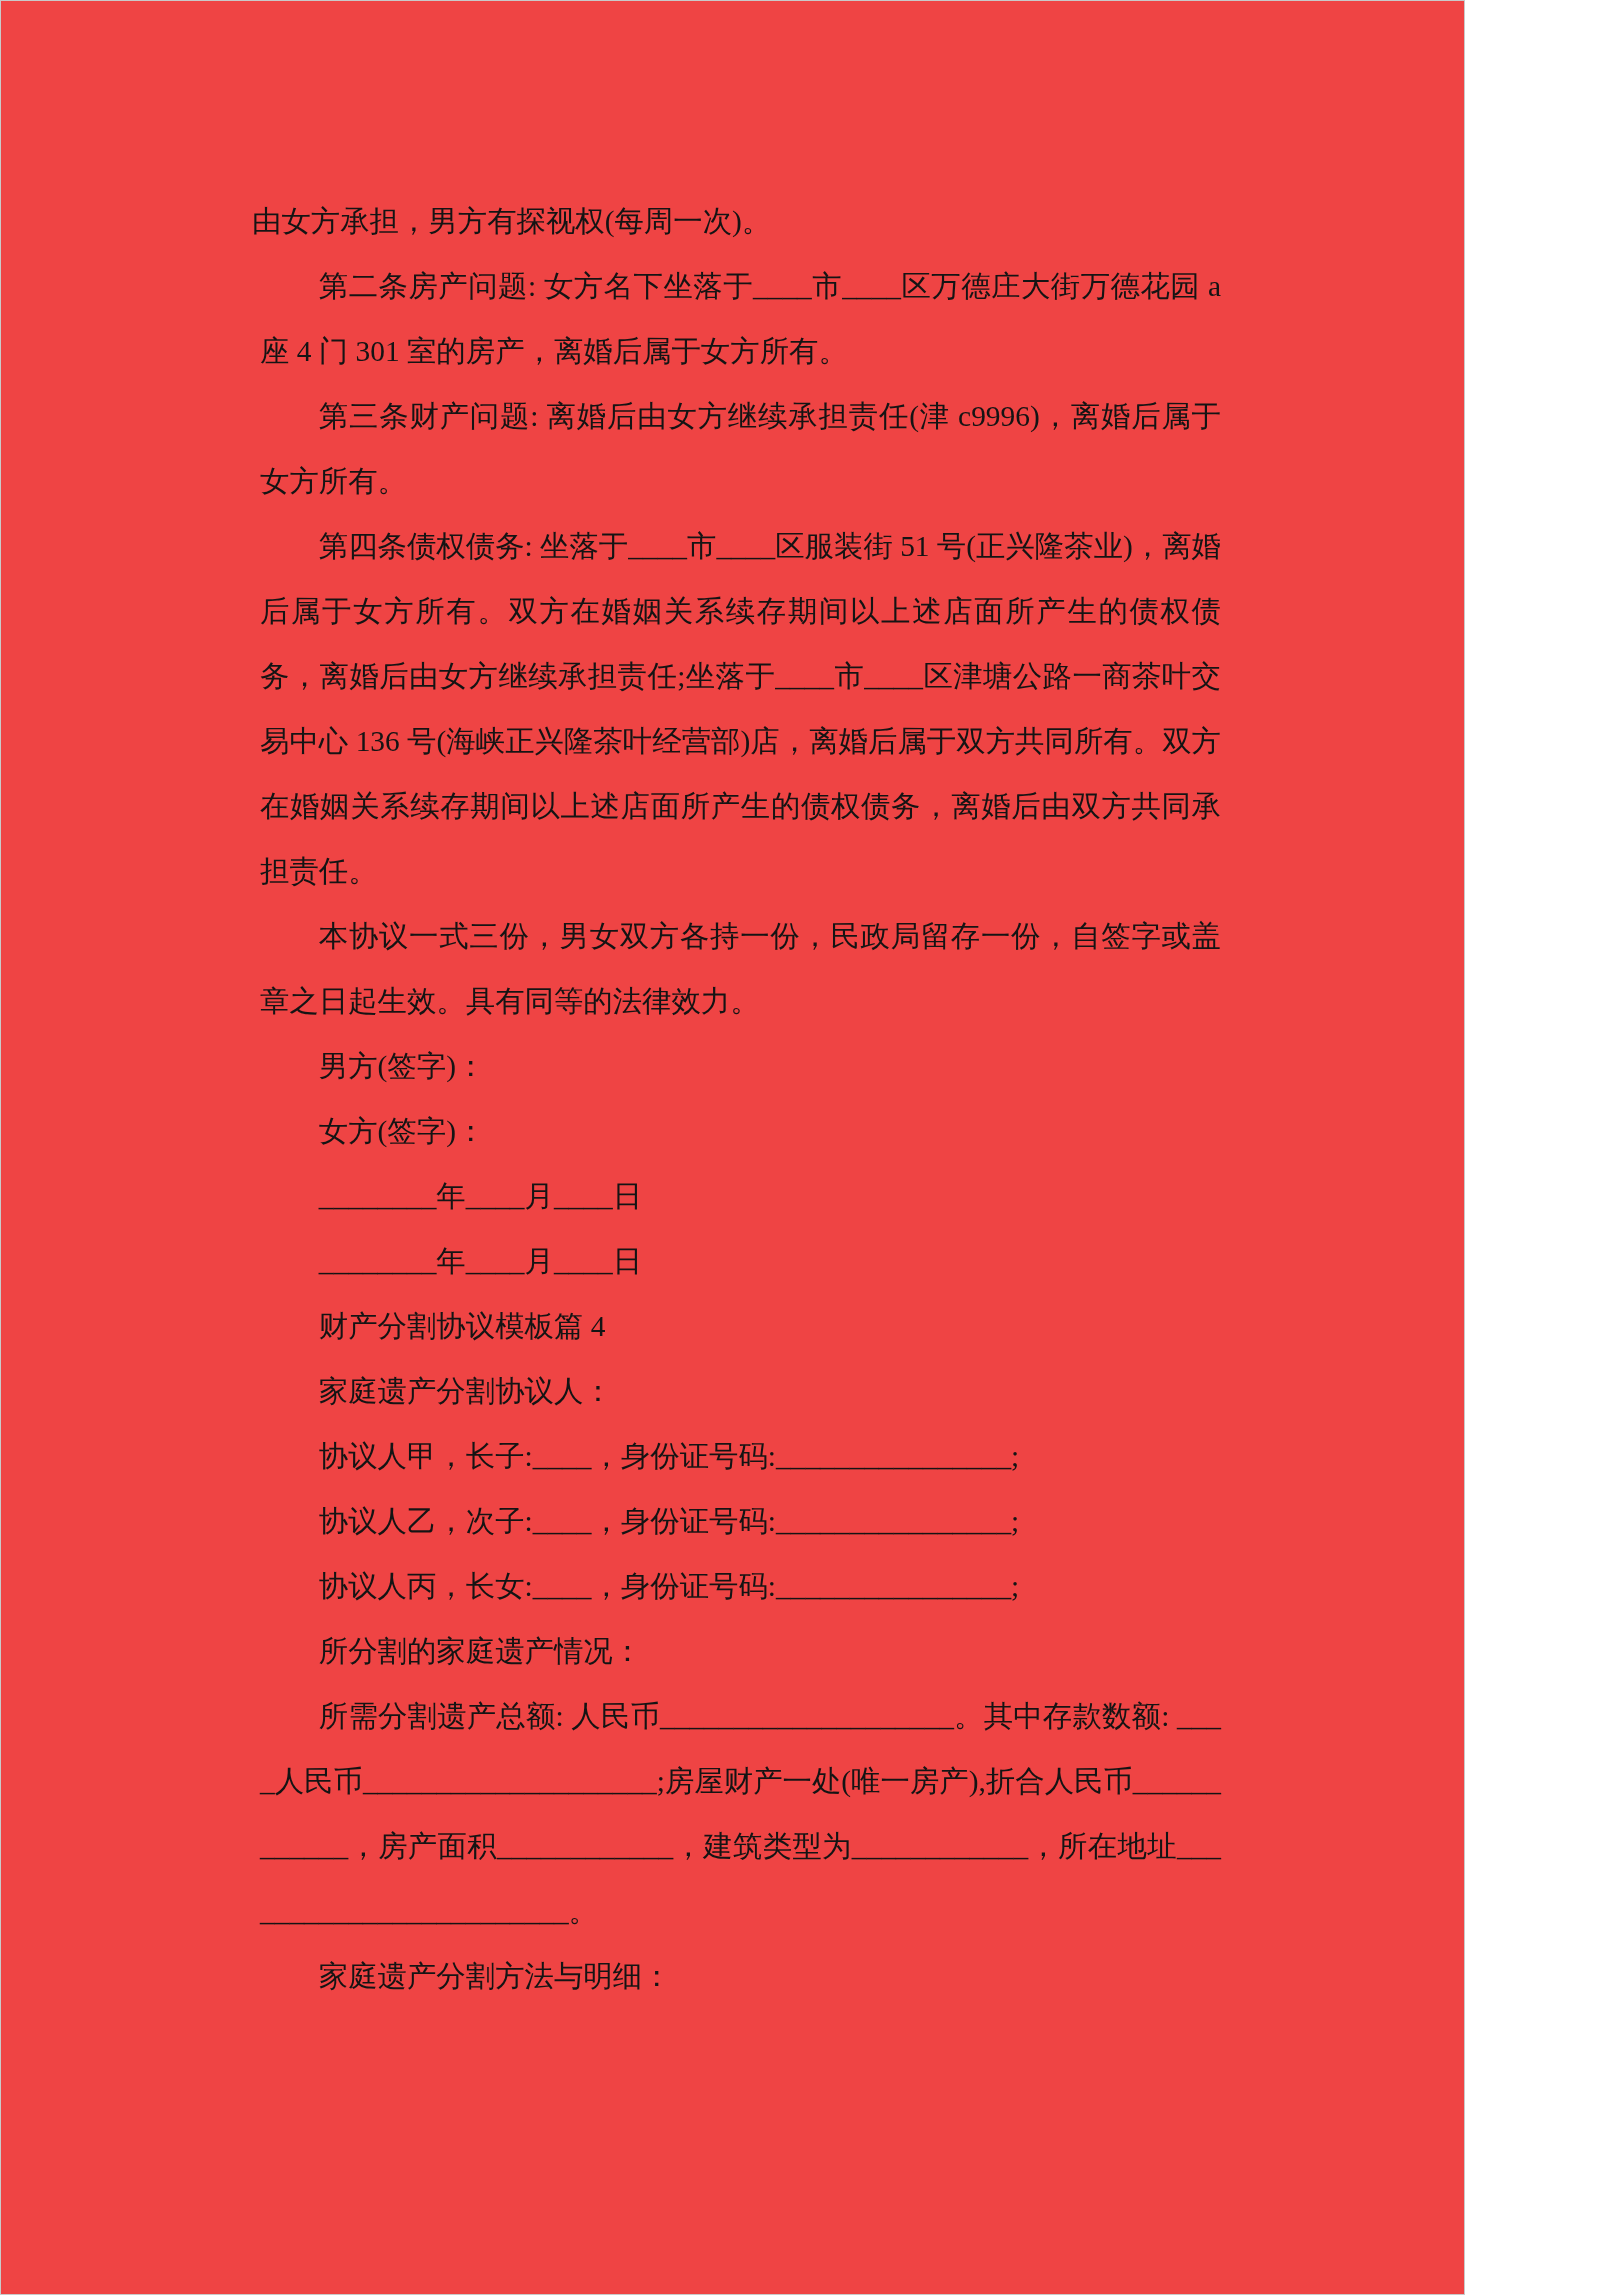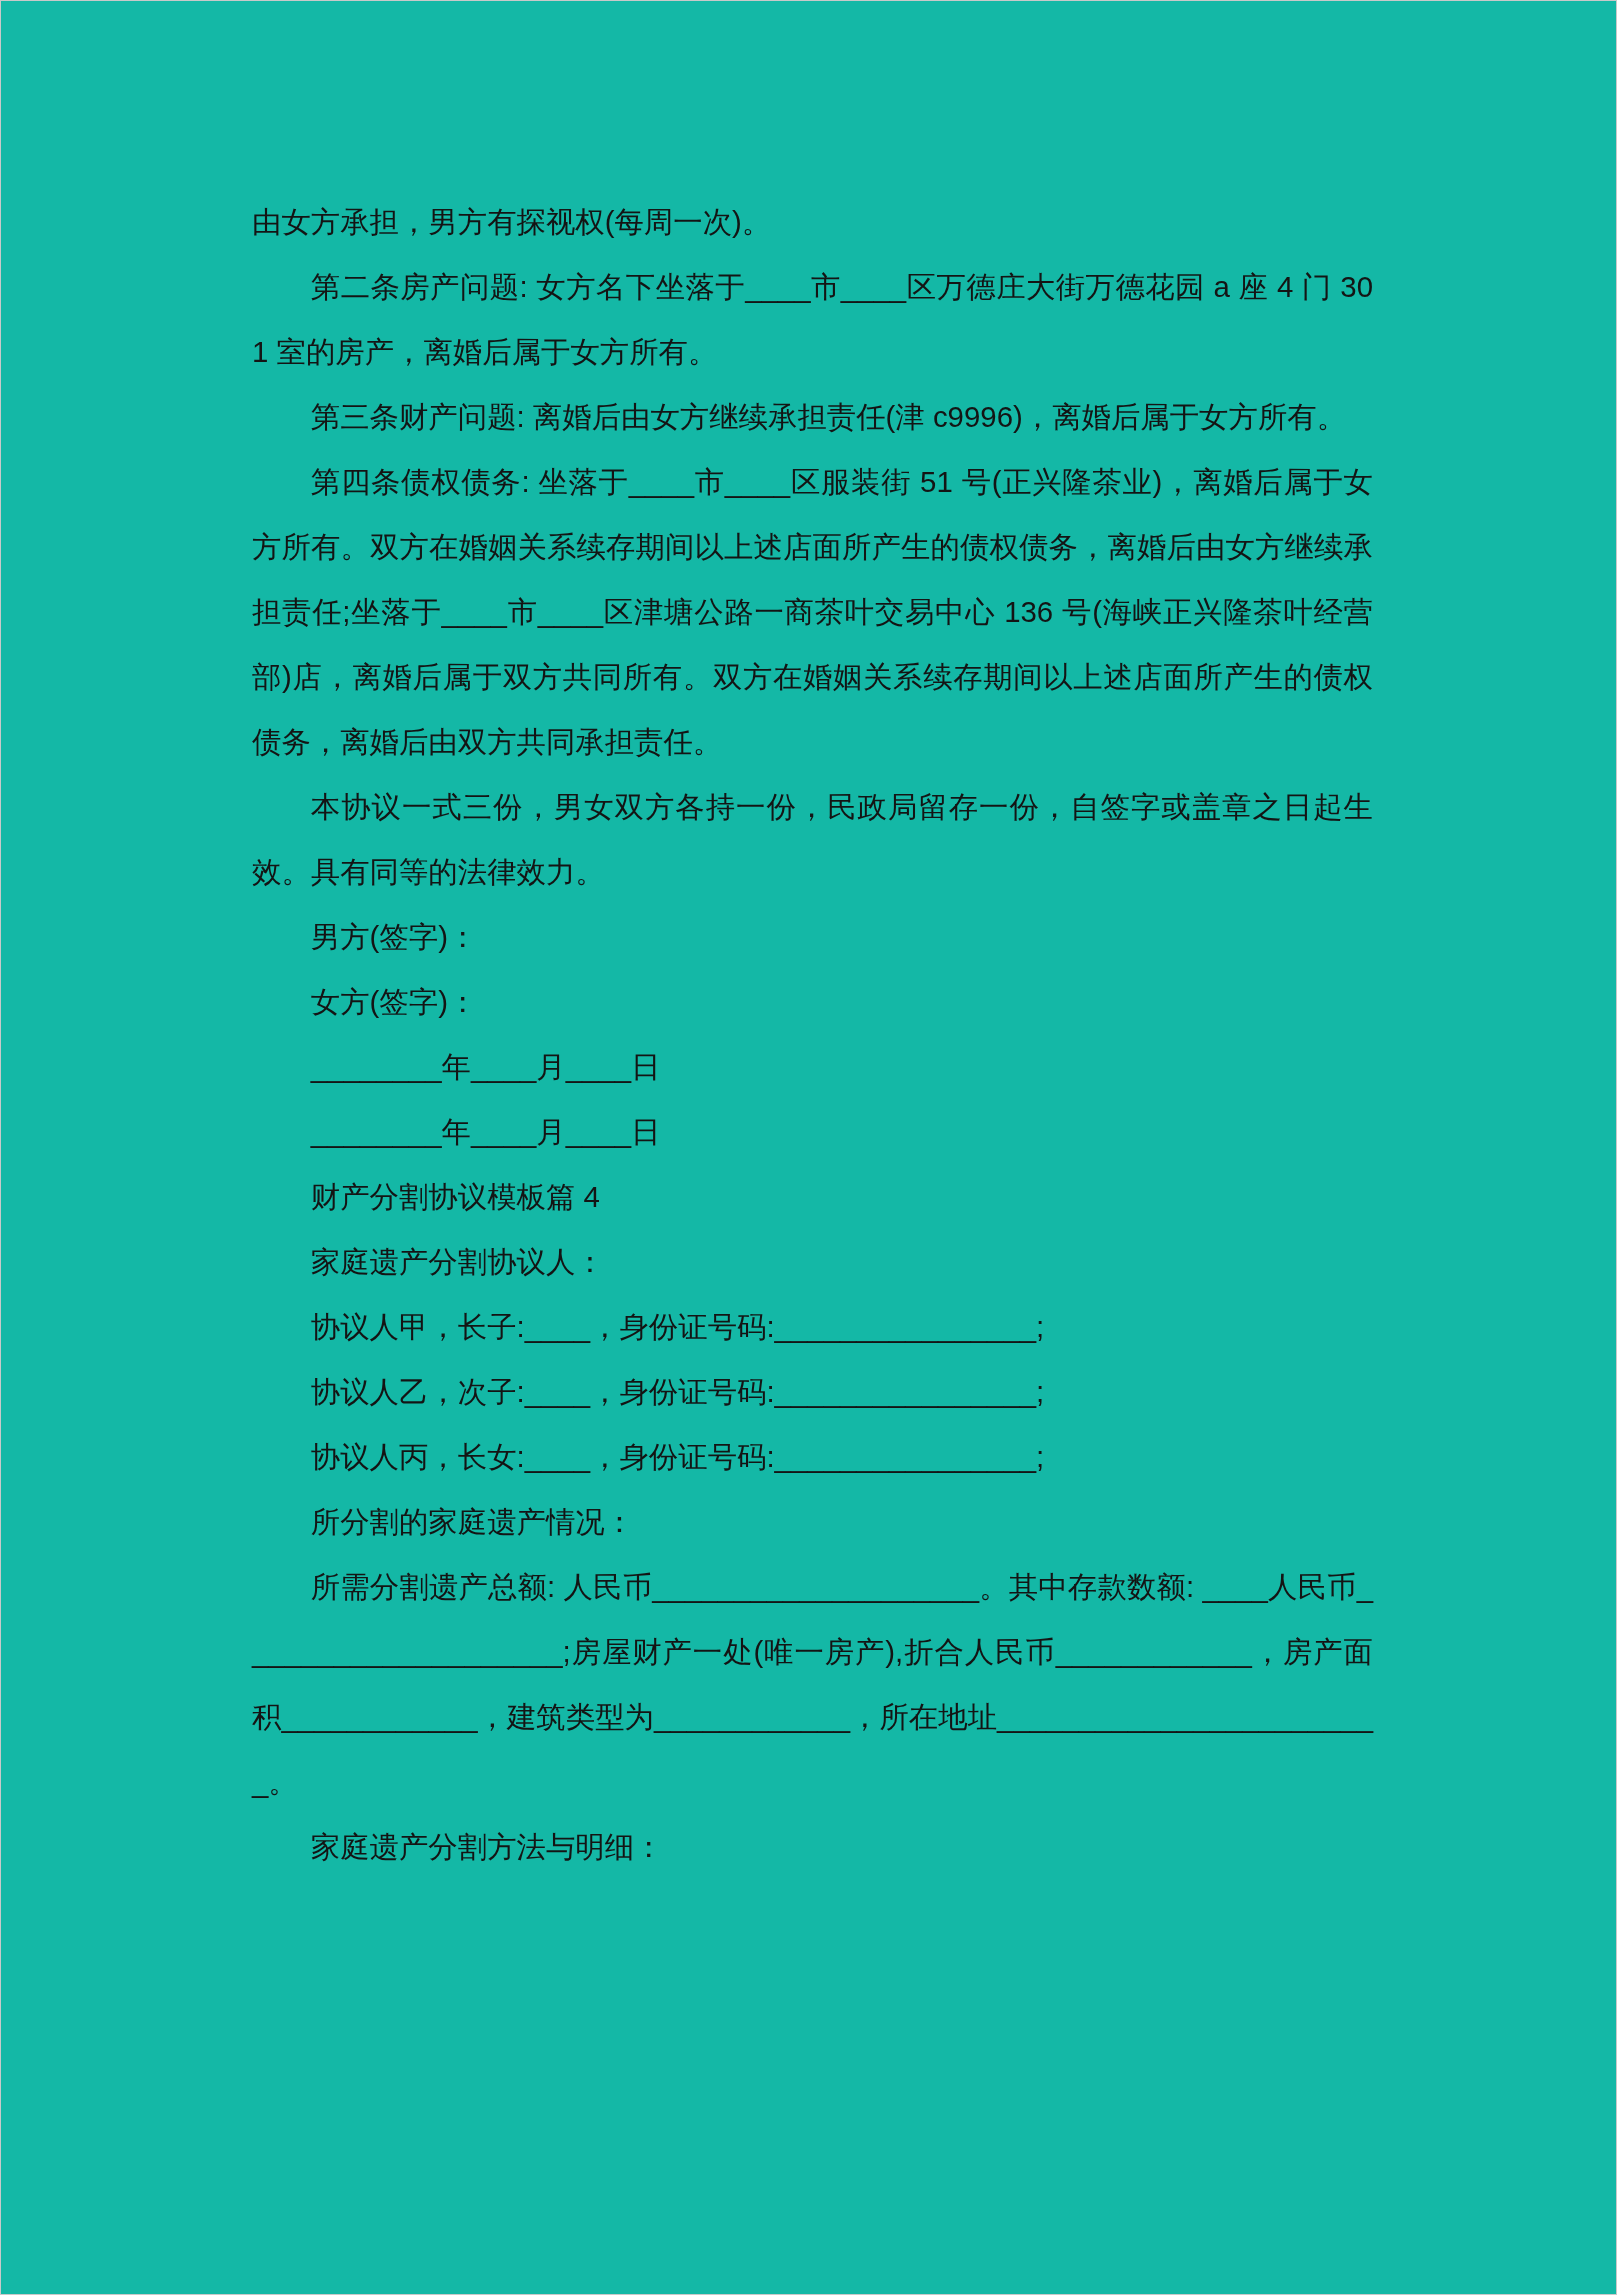--- a/index.html
+++ b/index.html
@@ -2,39 +2,40 @@
 <html style="font-size:10.5px"><head>
 <meta charset="utf-8">
 <style>
   html, body {
     margin: 0;
     padding: 0;
     background: #ffffff;
   }
   .page {
     position: relative;
-    width: 1617px;
+    width: 1465px;
     height: 2295px;
     box-sizing: border-box;
-    background: #14b8a6;
+    background: #ef4444;
     border: 1.3px solid #c9c9c9;
     padding: 188px 243px 0 251px;
-    font-family: Liberation Sans, sans-serif;
+    font-family: Liberation Serif, serif;
     font-size: 29.4px;
     line-height: 65px;
     color: #141414;
     overflow: hidden;
   }
   .para {
     margin: 0;
     text-align: justify;
     word-break: break-all;
   }
   .para.indent {
     text-indent: 2em;
+    margin-left: 8px;
   }
   .para.short {
     text-align: left;
   }
 </style>
 </head>
 <body>
 
 <div class="page">
   <p class="para">由女方承担，男方有探视权(每周一次)。</p>

